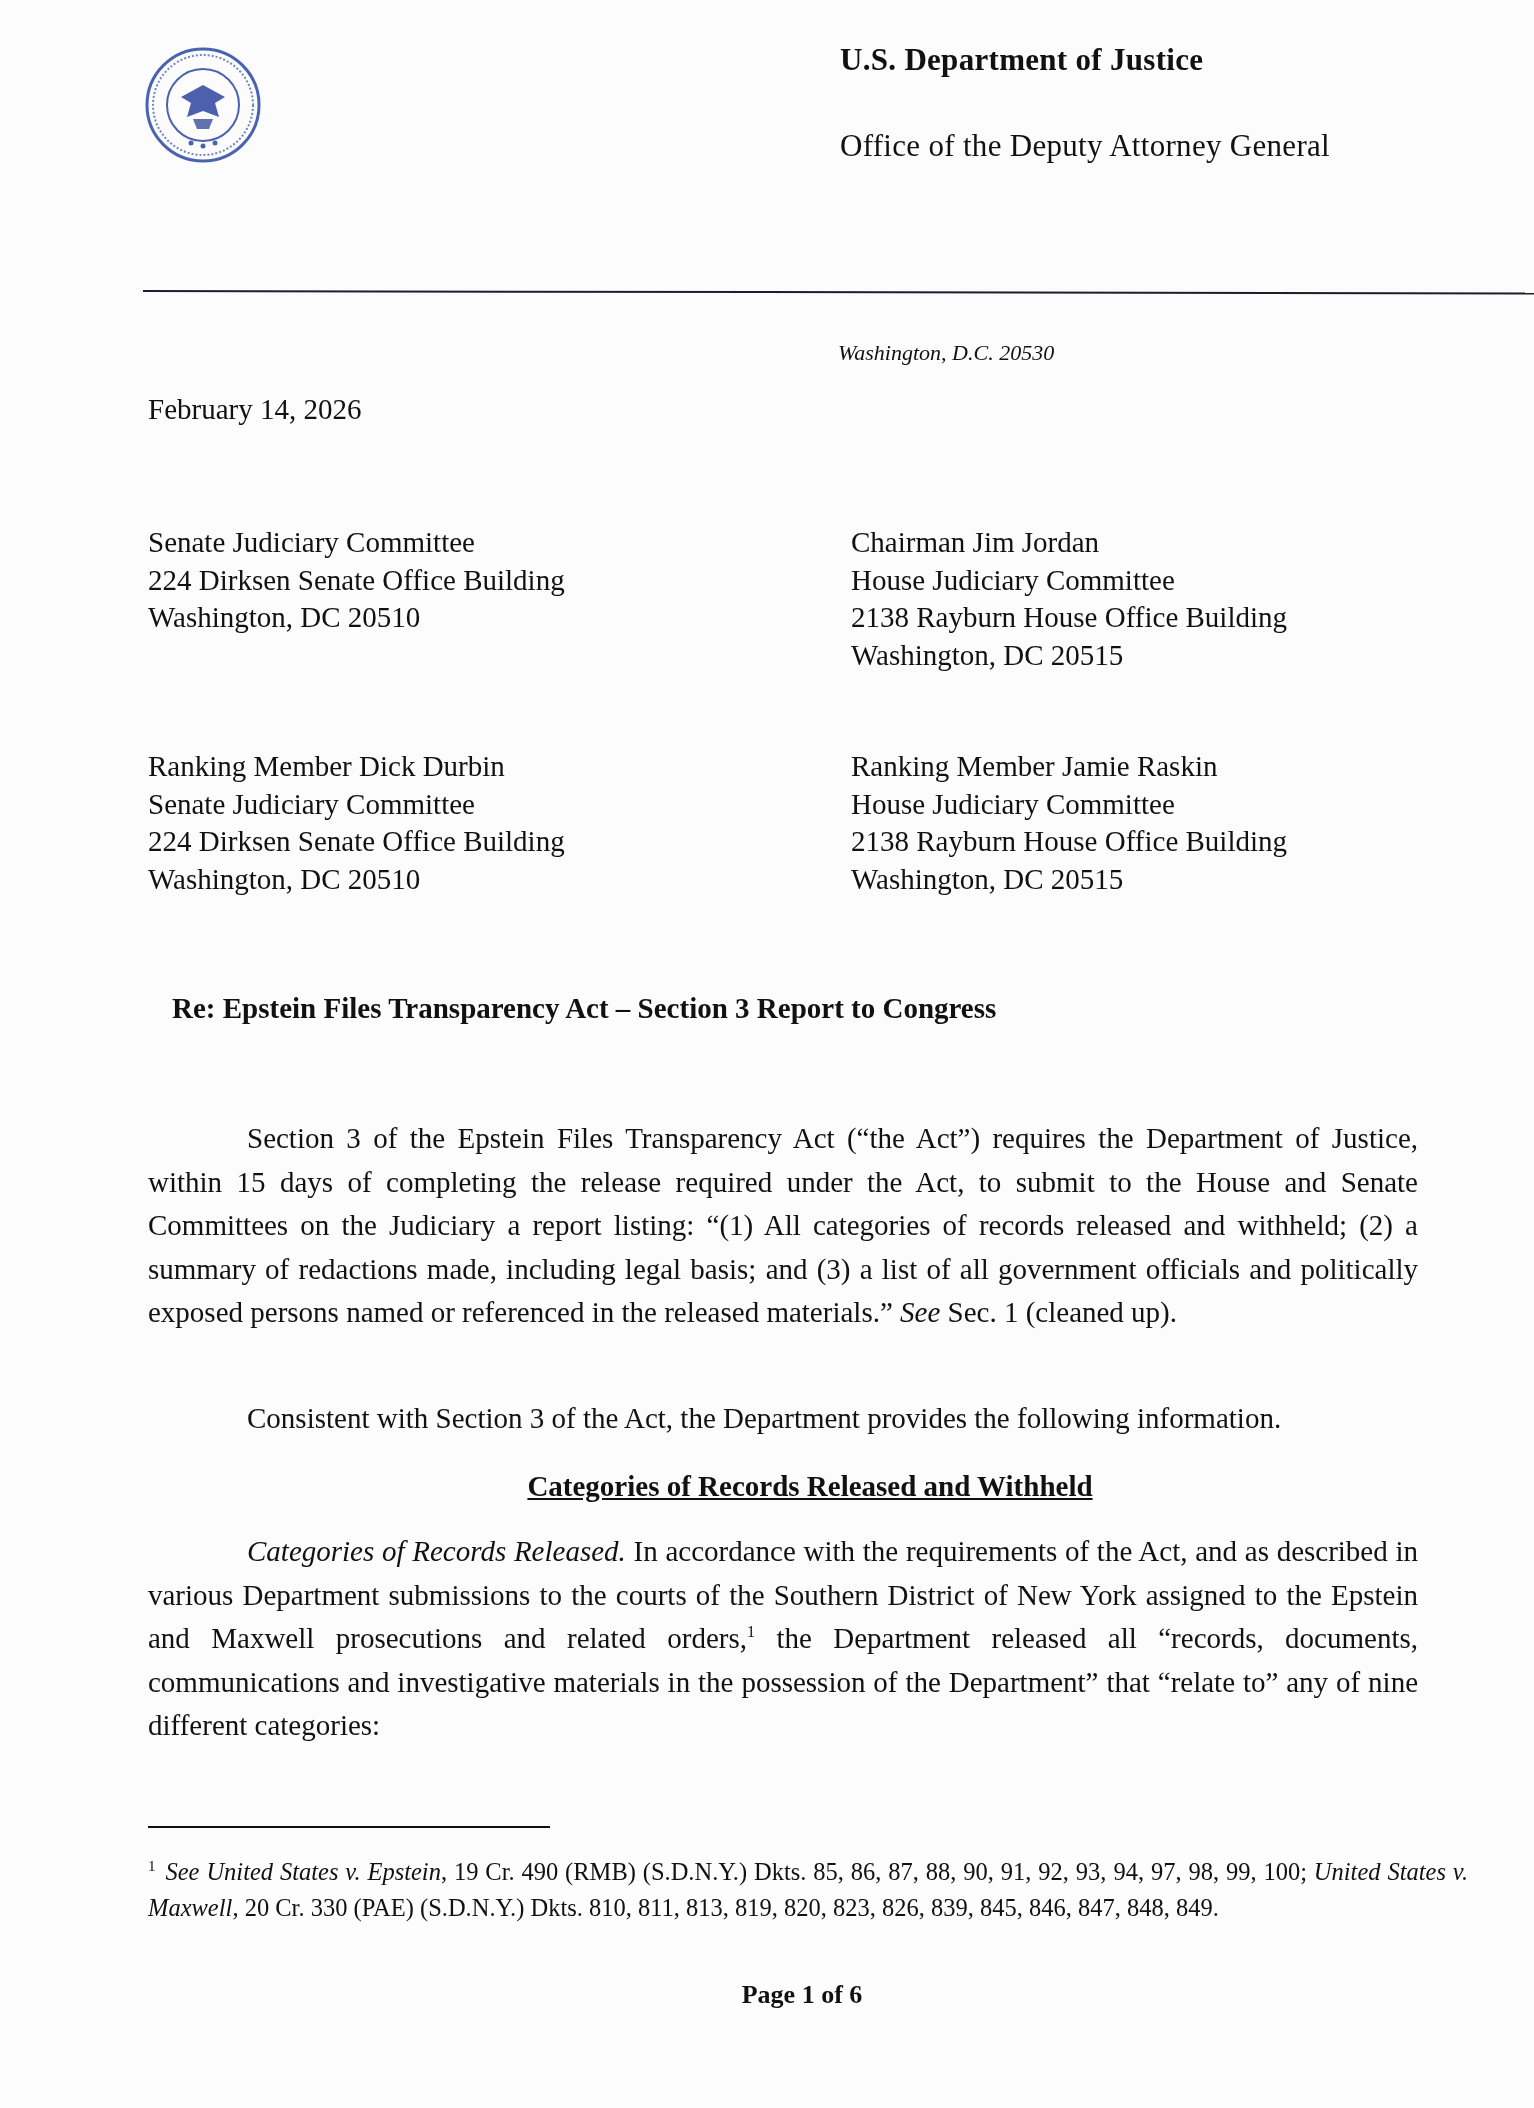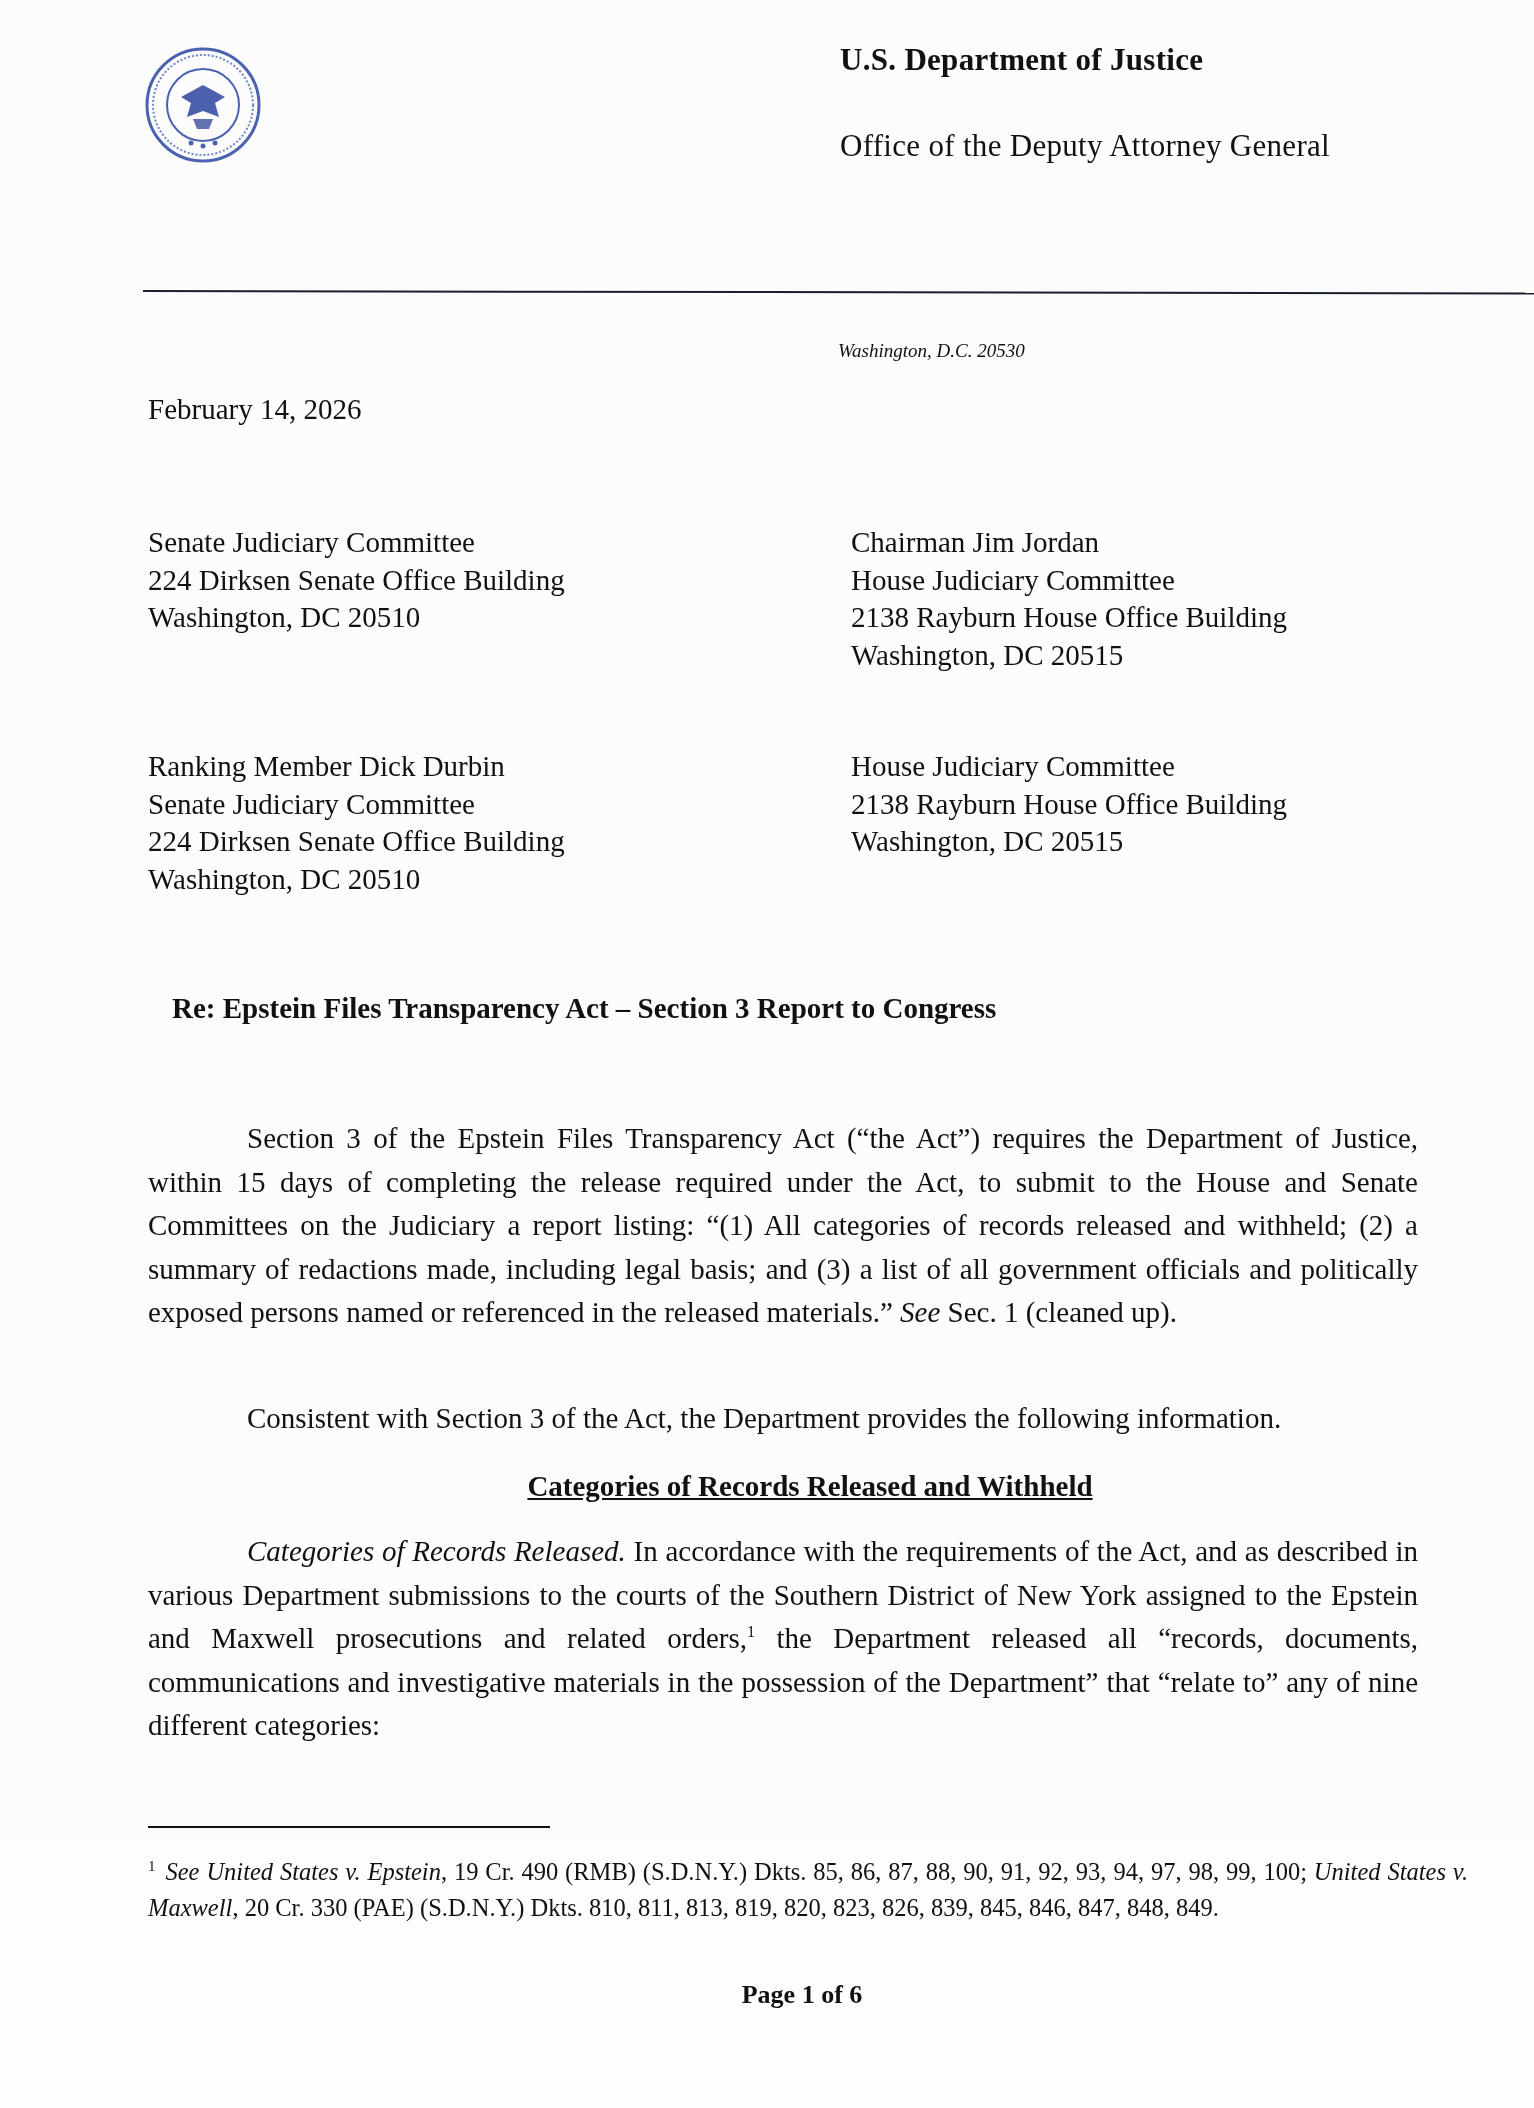--- a/index.html
+++ b/index.html
@@ -22,21 +22,21 @@
     .office {
       position: absolute; left: 840px; top: 128px;
       font-size: 31px; letter-spacing: 0.3px;
     }
     .rule {
       position: absolute; left: 143px; top: 290px; width: 1391px; height: 2px;
       background: #1a1f2e; transform: rotate(0.1deg); transform-origin: left;
     }
     .city {
       position: absolute; left: 838px; top: 340px;
-      font-size: 19px; font-style: italic;
+      font-size: 22px; font-style: italic;
     }
     .date {
       position: absolute; left: 148px; top: 393px; font-size: 29px;
     }
     .addr {
       position: absolute; font-size: 29px; line-height: 37.5px;
     }
     .addr div { white-space: nowrap; }
     .re {
       position: absolute; left: 148px; top: 992px; font-size: 29px; font-weight: bold;
@@ -101,20 +101,21 @@
     <div>2138 Rayburn House Office Building</div>
     <div>Washington, DC 20515</div>
   </div>
   <div class="addr" style="left:148px; top:748px;">
     <div>Ranking Member Dick Durbin</div>
     <div>Senate Judiciary Committee</div>
     <div>224 Dirksen Senate Office Building</div>
     <div>Washington, DC 20510</div>
   </div>
   <div class="addr" style="left:851px; top:748px;">
+    <div>Ranking Member Jamie Raskin</div>
     <div>House Judiciary Committee</div>
     <div>2138 Rayburn House Office Building</div>
     <div>Washington, DC 20515</div>
   </div>
 
   <div class="re">Re:  Epstein Files Transparency Act – Section 3 Report to Congress</div>
 
   <div class="para" style="top:1117px;">
     <span>Section 3 of the Epstein Files Transparency Act (“the Act”) requires the Department of Justice, within 15 days of completing the release required under the Act, to submit to the House and Senate Committees on the Judiciary a report listing: “(1) All categories of records released and withheld; (2) a summary of redactions made, including legal basis; and (3) a list of all government officials and politically exposed persons named or referenced in the released materials.”</span>
     <i>See</i><span> Sec. 1 (cleaned up).</span>

